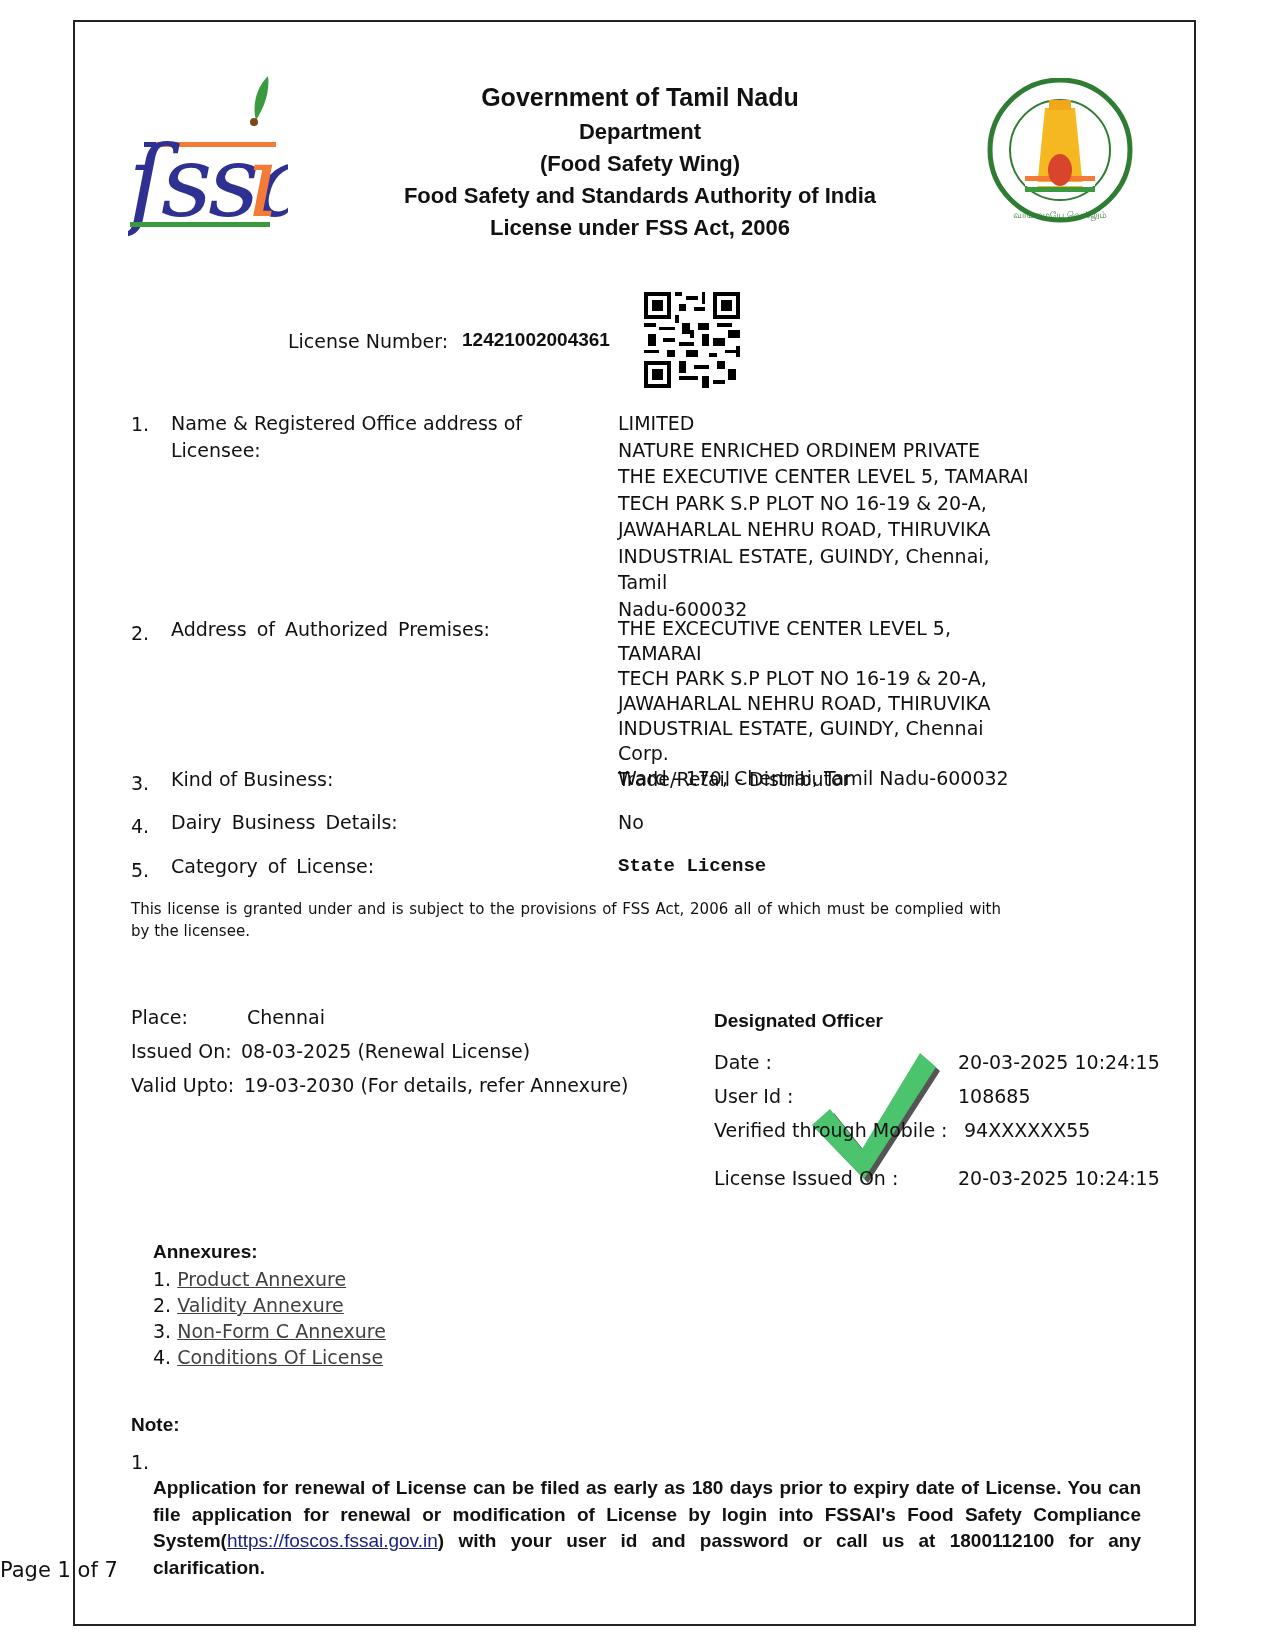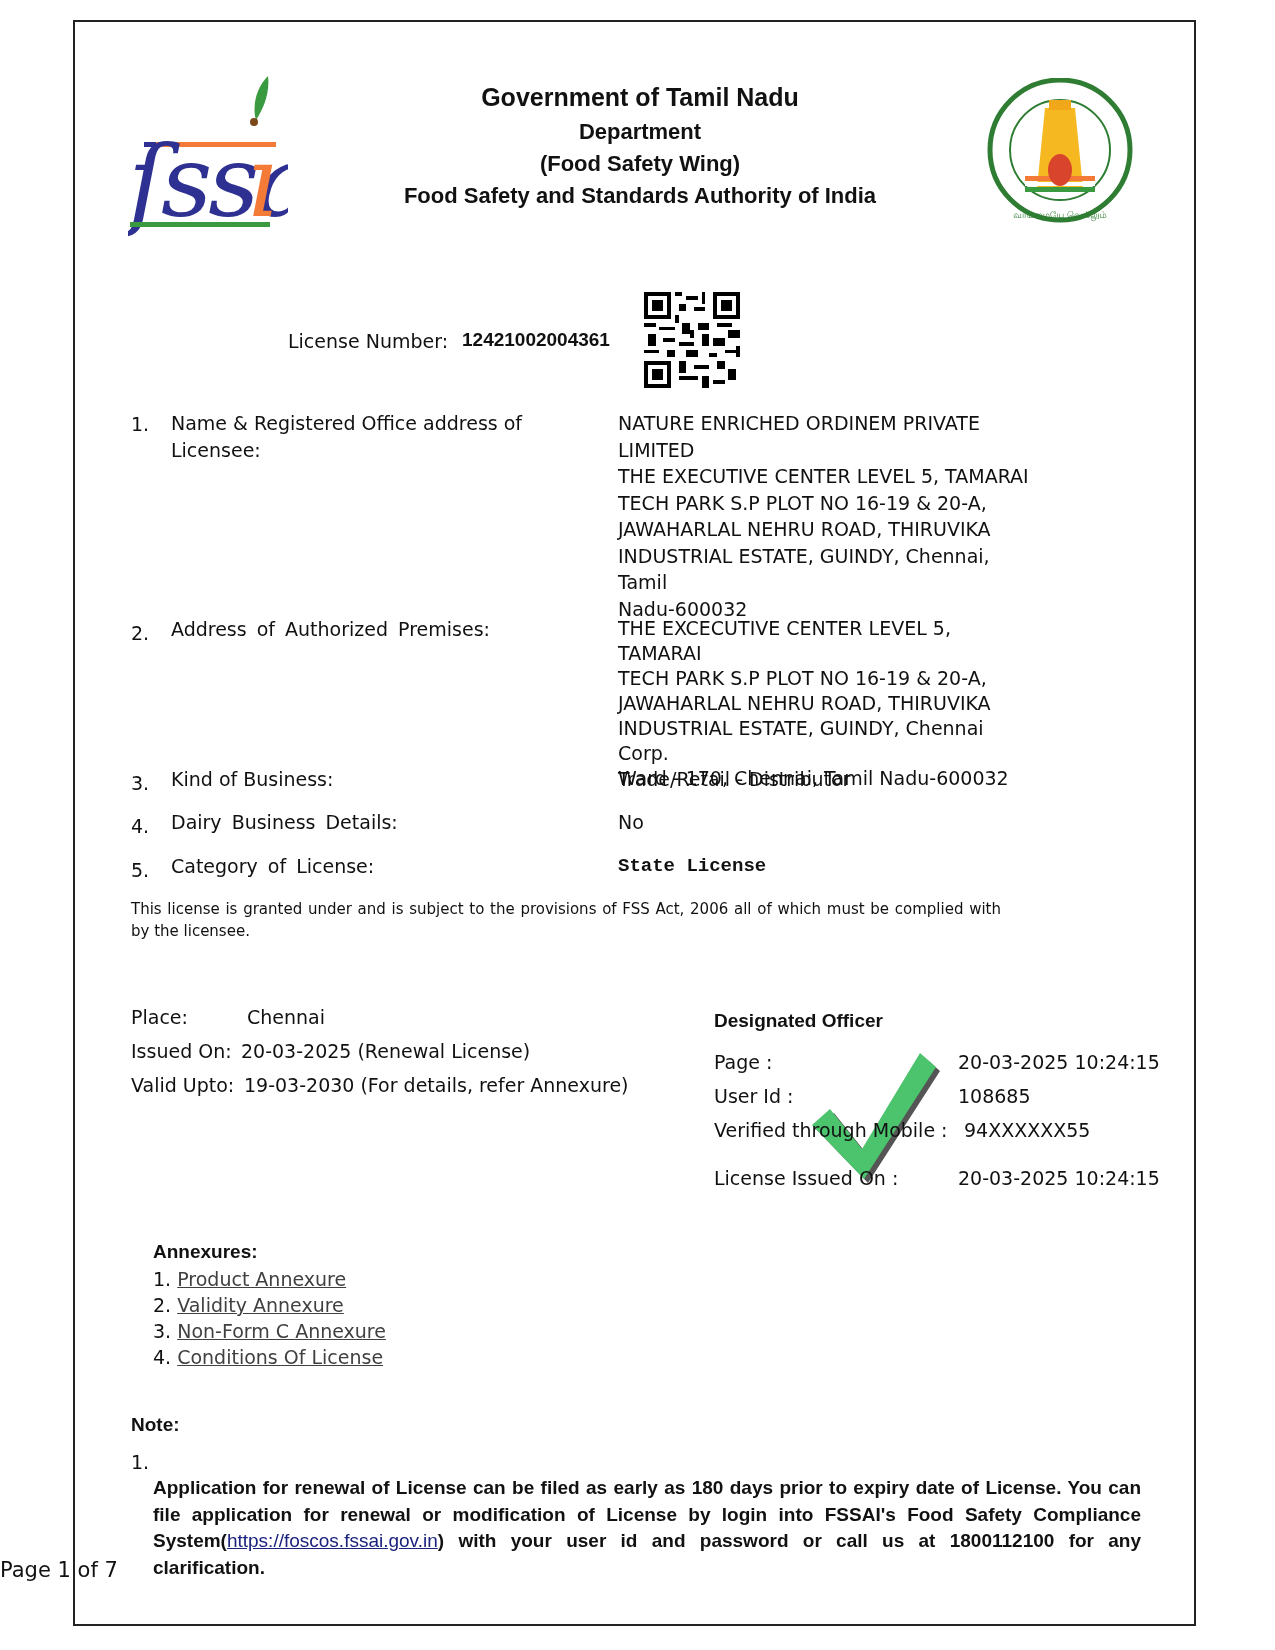--- a/index.html
+++ b/index.html
@@ -66,20 +66,21 @@
   <text x="0" y="140" font-family="DejaVu Serif, serif" font-style="italic" font-size="100" fill="#2e3192" letter-spacing="-4">ſssa</text>
   <text x="118" y="140" font-family="DejaVu Serif, serif" font-style="italic" font-size="100" fill="#f47a37">ı</text>
   <rect x="2" y="146" width="140" height="5" fill="#3a9a3f"></rect>
 </svg>
 
 <div class="header-block">
   <div class="h2">Government of Tamil Nadu</div>
   <div class="h3">Department</div>
   <div class="h3">(Food Safety Wing)</div>
   <div class="h4">Food Safety and Standards Authority of India</div>
+  <div class="h4">License under FSS Act, 2006</div>
 </div>
 
 <svg class="emblem" viewBox="0 0 150 150">
   <circle cx="75" cy="72" r="70" fill="#ffffff" stroke="#2e7d32" stroke-width="5"></circle>
   <circle cx="75" cy="72" r="50" fill="#ffffff" stroke="#2e7d32" stroke-width="2"></circle>
   <polygon points="60,30 90,30 98,110 52,110" fill="#f5b820"></polygon>
   <rect x="64" y="22" width="22" height="10" fill="#f0a81a"></rect>
   <rect x="40" y="98" width="70" height="5" fill="#f47a37"></rect>
   <rect x="40" y="104" width="70" height="4" fill="#ffffff"></rect>
   <rect x="40" y="109" width="70" height="5" fill="#3a9a3f"></rect>
@@ -132,22 +133,22 @@
       <rect x="18" y="23" width="3" height="1"></rect>
       <rect x="12" y="10" width="1" height="2"></rect>
     <rect x="4" y="6" width="1" height="1"></rect>
       <rect x="24" y="14" width="1" height="3"></rect>
   </g>
 </svg>
 
 <div class="field-num" style="top:413px;">1.</div>
 <div class="field-label" style="top:410px;">Name &amp; Registered Office address of Licensee:</div>
 <div class="field-value" style="top:410px;">
+  <div>LIMITED</div>
   <div>NATURE ENRICHED ORDINEM PRIVATE</div>
-  <div>LIMITED</div>
   <div>THE EXECUTIVE CENTER LEVEL 5, TAMARAI</div>
   <div>TECH PARK S.P PLOT NO 16-19 &amp; 20-A,</div>
   <div>JAWAHARLAL NEHRU ROAD, THIRUVIKA</div>
   <div>INDUSTRIAL ESTATE, GUINDY, Chennai, Tamil</div>
   <div>Nadu-600032</div>
 </div>
 
 <div class="field-num" style="top:622px;">2.</div>
 <div class="field-label" style="top:616px; word-spacing:4px;">Address of Authorized Premises:</div>
 <div class="field-value" style="top:616px; line-height:25px;">
@@ -169,34 +170,34 @@
 <div class="field-num" style="top:859px;">5.</div>
 <div class="field-label" style="top:853px; word-spacing:4px;">Category of License:</div>
 <div class="field-value bold" style="top:853px;">State License</div>
 
 <div class="disclaimer">This license is granted under and is subject to the provisions of FSS Act, 2006 all of which must be complied with by the licensee.</div>
 
 <div class="issue-row" style="top:1006px;">
   <span class="k" style="width:116px;">Place:</span><span>Chennai</span>
 </div>
 <div class="issue-row" style="top:1040px;">
-  <span class="k" style="width:110px;">Issued On:</span><span>20-03-2025 (Renewal License)</span>
+  <span class="k" style="width:110px;">Issued On:</span><span>08-03-2025 (Renewal License)</span>
 </div>
 <div class="issue-row" style="top:1074px;">
   <span class="k" style="width:113px;">Valid Upto:</span><span>19-03-2030 (For details, refer Annexure)</span>
 </div>
 
 <div class="officer-title">Designated Officer</div>
 
 <svg class="checkmark" viewBox="0 0 140 140">
   <polygon points="12,80 30,64 62,104 120,8 136,22 64,134" fill="#555" transform="translate(4,4)"></polygon>
   <polygon points="12,80 30,64 62,104 120,8 136,22 64,134" fill="#4cc36d"></polygon>
 </svg>
 
-<div class="officer-row-label" style="top:1051px;">Page :</div>
+<div class="officer-row-label" style="top:1051px;">Date :</div>
 <div class="officer-row-value" style="top:1051px;">20-03-2025 10:24:15</div>
 
 <div class="officer-row-label" style="top:1085px;">User Id :</div>
 <div class="officer-row-value" style="top:1085px;">108685</div>
 
 <div class="officer-row-label" style="top:1119px;">Verified through Mobile :</div>
 <div class="officer-row-value" style="top:1119px; left:964px;">94XXXXXX55</div>
 
 <div class="officer-row-label" style="top:1167px;">License Issued On :</div>
 <div class="officer-row-value" style="top:1167px;">20-03-2025 10:24:15</div>

